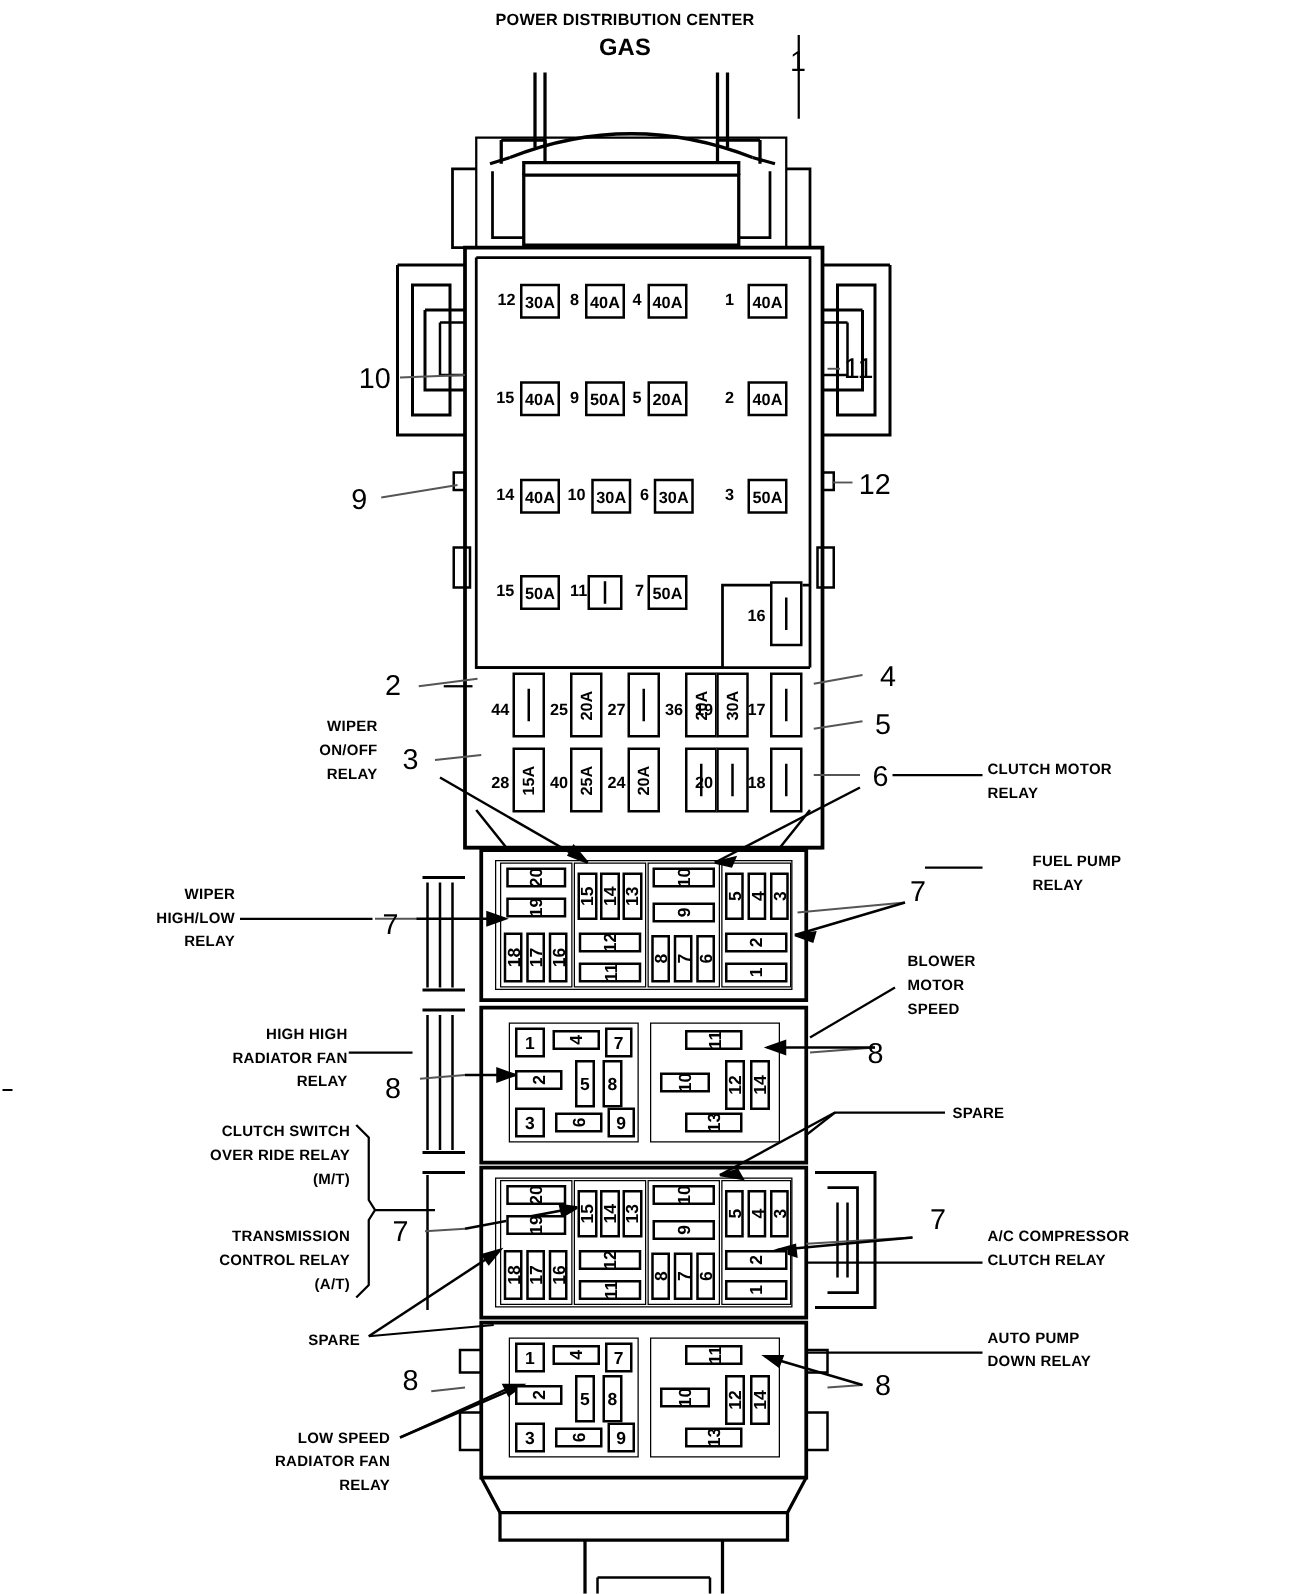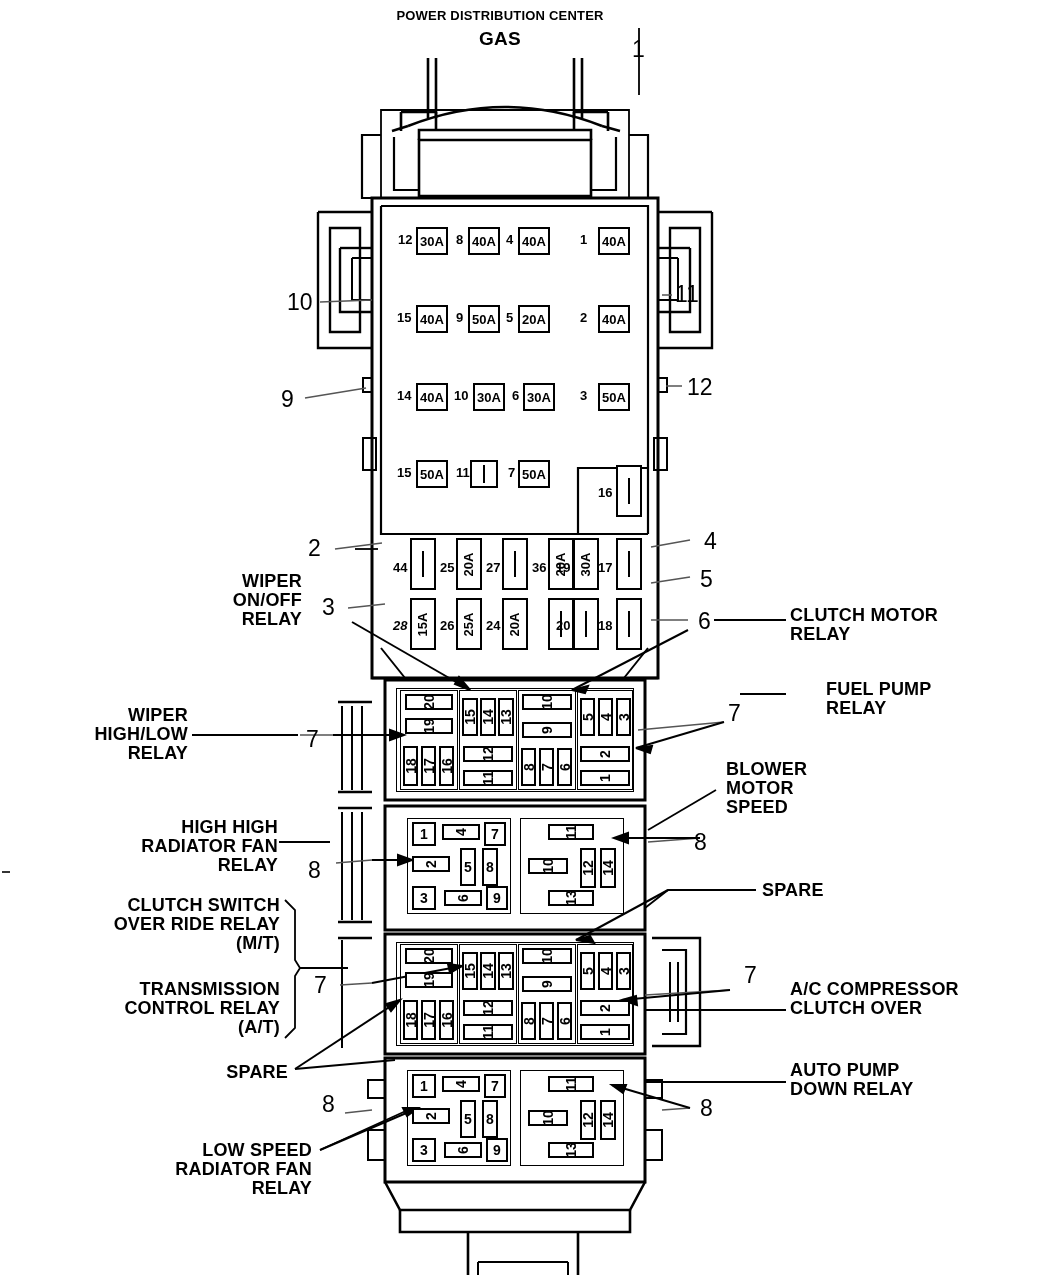--- a/index.html
+++ b/index.html
@@ -1,18 +1,18 @@
 <!DOCTYPE html>
 <html><head>
 <meta charset="utf-8">
 <style>
   html,body{margin:0;padding:0;background:#fff;}
   body{width:1050px;height:1275px;position:relative;
        font-family:"Liberation Sans",sans-serif;color:#000;overflow:hidden;}
-  .lbl{position:absolute;font-weight:bold;font-size:18px;line-height:19px;letter-spacing:.2px;}
+  .lbl{position:absolute;font-weight:bold;font-size:12px;line-height:19px;letter-spacing:.2px;}
   .lbl.r{text-align:right;}
   .lbl.c{text-align:center;}
   .lbl.l{text-align:left;}
   .num{position:absolute;font-size:23px;font-weight:400;font-family:"Liberation Sans",sans-serif;}
   .boxthin{position:absolute;border:1.8px solid #000;box-sizing:border-box;}
   .fuse{position:absolute;border:2.6px solid #000;box-sizing:border-box;
         display:flex;align-items:center;justify-content:center;
         font-weight:bold;font-size:13px;background:#fff;}
   .fnum{position:absolute;font-weight:bold;font-size:13px;}
   .vf{position:absolute;border:2.6px solid #000;box-sizing:border-box;background:#fff;
@@ -285,25 +285,25 @@
 <div class="fnum" style="left:556px;top:560px;">19</div>
 <div class="vf" style="left:573px;top:538px;width:26px;height:52px;">
     <span>30A</span>
   </div>
 <div class="fnum" style="left:598px;top:560px;">17</div>
 <div class="vf" style="left:616px;top:538px;width:26px;height:52px;">
     <span></span>
   </div>
 <div class="blade" style="left:628px;top:551px;height:26px;"></div>
 
-<div class="fnum" style="left:393px;top:618px;font-style:italic;">28</div>
+<div class="fnum" style="left:393px;top:618px;">28</div>
 <div class="vf" style="left:410px;top:598px;width:26px;height:52px;">
     <span>15A</span>
   </div>
-<div class="fnum" style="left:440px;top:618px;">26</div>
+<div class="fnum" style="left:440px;top:618px;">40</div>
 <div class="vf" style="left:456px;top:598px;width:26px;height:52px;">
     <span>25A</span>
   </div>
 <div class="fnum" style="left:486px;top:618px;">24</div>
 <div class="vf" style="left:502px;top:598px;width:26px;height:52px;">
     <span>20A</span>
   </div>
 <div class="fnum" style="left:532px;top:618px;margin-left:38px;">22</div>
 <div class="vf" style="left:548px;top:598px;width:26px;height:52px;">
     <span></span>
@@ -587,15 +587,15 @@
 
 <div class="lbl l" style="left:790px;top:606px;width:170px;white-space:pre-line;"><span>CLUTCH MOTOR
 RELAY</span></div>
 <div class="lbl l" style="left:790px;top:680px;width:150px;white-space:pre-line;margin-left:36px;"><span>FUEL PUMP
 RELAY</span></div>
 <div class="lbl l" style="left:726px;top:760px;width:140px;white-space:pre-line;"><span>BLOWER
 MOTOR
 SPEED</span></div>
 <div class="lbl l" style="left:762px;top:881px;width:120px;"><span>SPARE</span></div>
 <div class="lbl l" style="left:790px;top:980px;width:190px;white-space:pre-line;"><span>A/C COMPRESSOR
-CLUTCH OVER</span></div>
+CLUTCH RELAY</span></div>
 <div class="lbl l" style="left:790px;top:1061px;width:160px;white-space:pre-line;"><span>AUTO PUMP
 DOWN RELAY</span></div>
 
 </body></html>

